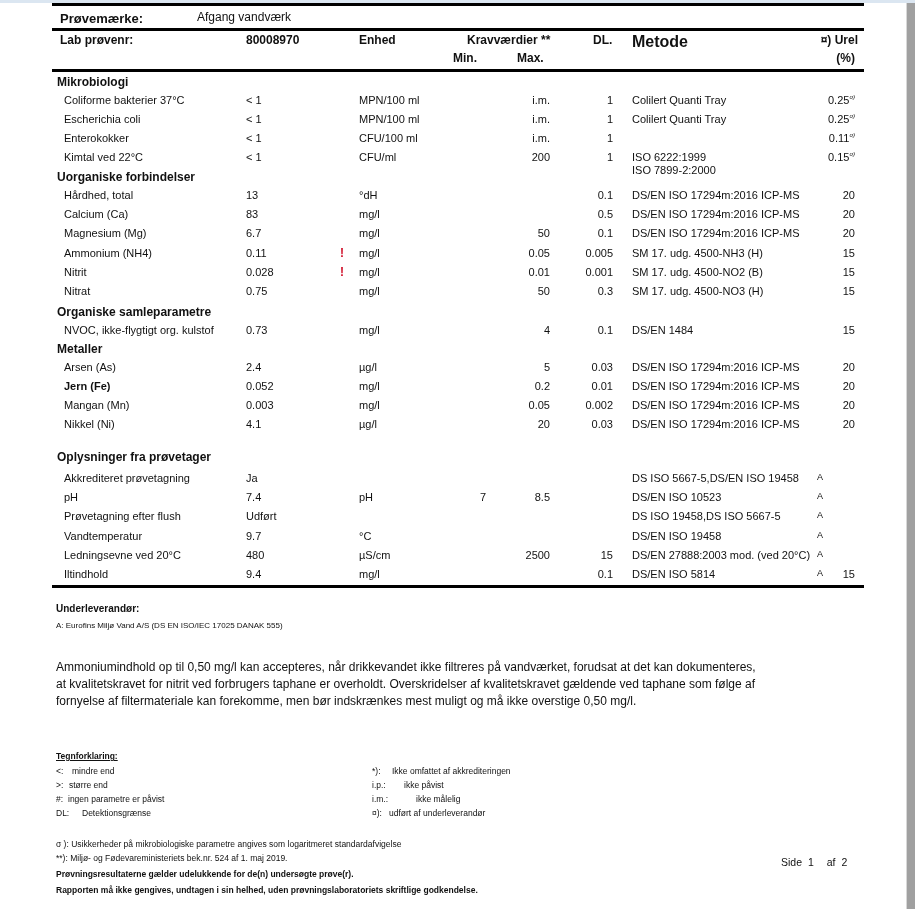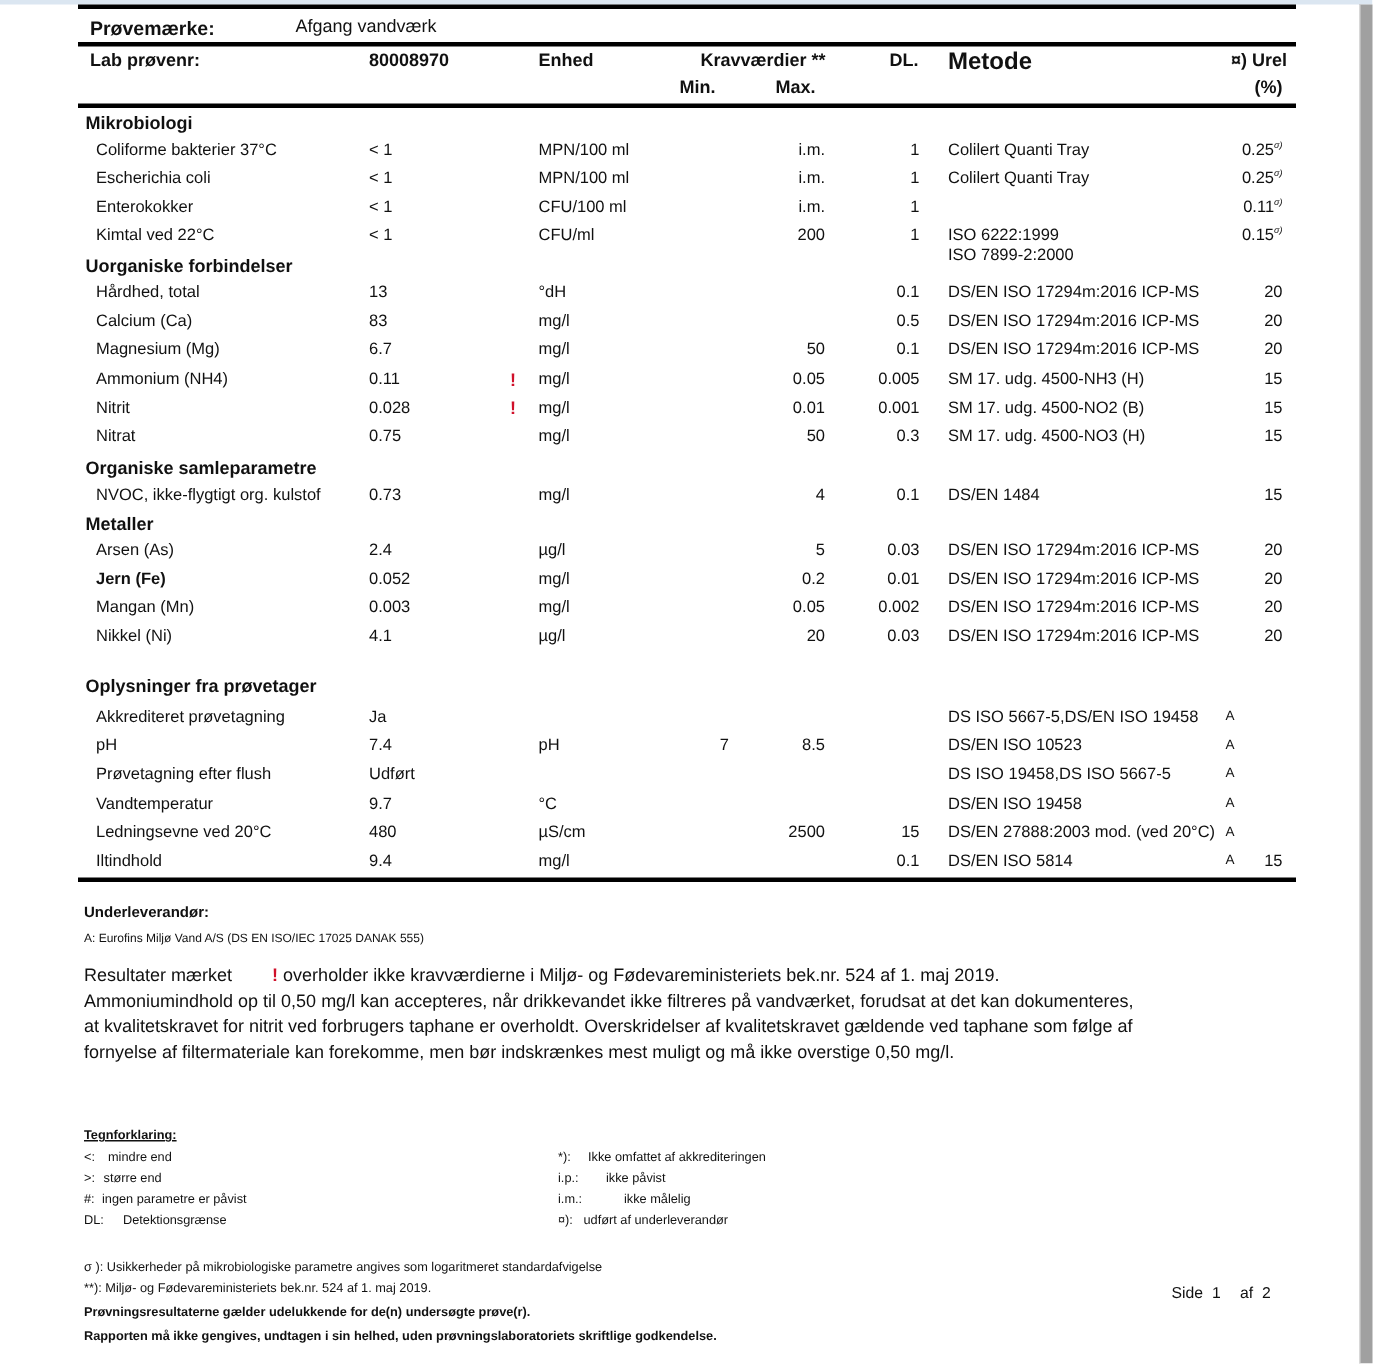--- a/index.html
+++ b/index.html
@@ -309,26 +309,20 @@
         <div class="abs cell" style="left: 817px; top: 568px; font-size: 9px;">A</div>
         <div class="abs cell r" style="left: 815px; top: 568px; width: 40px;"><span>15</span><span class="sup"></span></div>
       </div>
     </div>
 
   <div class="hr" style="top:585px;"></div>
 
   <div class="abs b" style="left:56px; top:603px; font-size:10px;">Underleverandør:</div>
   <div class="abs" style="left:56px; top:621px; font-size:8px;">A: Eurofins Miljø Vand A/S (DS EN ISO/IEC 17025 DANAK 555)</div>
 
-  <div class="abs para" style="left:56px; top:642px;">
-    <span>Resultater mærket</span>
-    <span style="display:inline-block; width:20px;"></span>
-    <span class="excl">!</span>
-    <span>overholder ikke kravværdierne i Miljø- og Fødevareministeriets bek.nr. 524 af 1. maj 2019.</span>
-  </div>
   <div class="abs para" style="left:56px; top:659px; width:700px; white-space:normal;">Ammoniumindhold op til 0,50 mg/l kan accepteres, når drikkevandet ikke filtreres på vandværket, forudsat at det kan dokumenteres, at kvalitetskravet for nitrit ved forbrugers taphane er overholdt. Overskridelser af kvalitetskravet gældende ved taphane som følge af fornyelse af filtermateriale kan forekomme, men bør indskrænkes mest muligt og må ikke overstige 0,50 mg/l.</div>
 
   <div class="abs small b ul" style="left:56px; top:751px;">Tegnforklaring:</div>
   <div id="legend-left">
       <div class="abs small" style="left: 56px; top: 766px;">&lt;:</div>
       <div class="abs small" style="left: 72px; top: 766px;">mindre end</div>
       <div class="abs small" style="left: 56px; top: 780px;">&gt;:</div>
       <div class="abs small" style="left: 69px; top: 780px;">større end</div>
       <div class="abs small" style="left: 56px; top: 794px;">#:</div>
       <div class="abs small" style="left: 68px; top: 794px;">ingen parametre er påvist</div>

